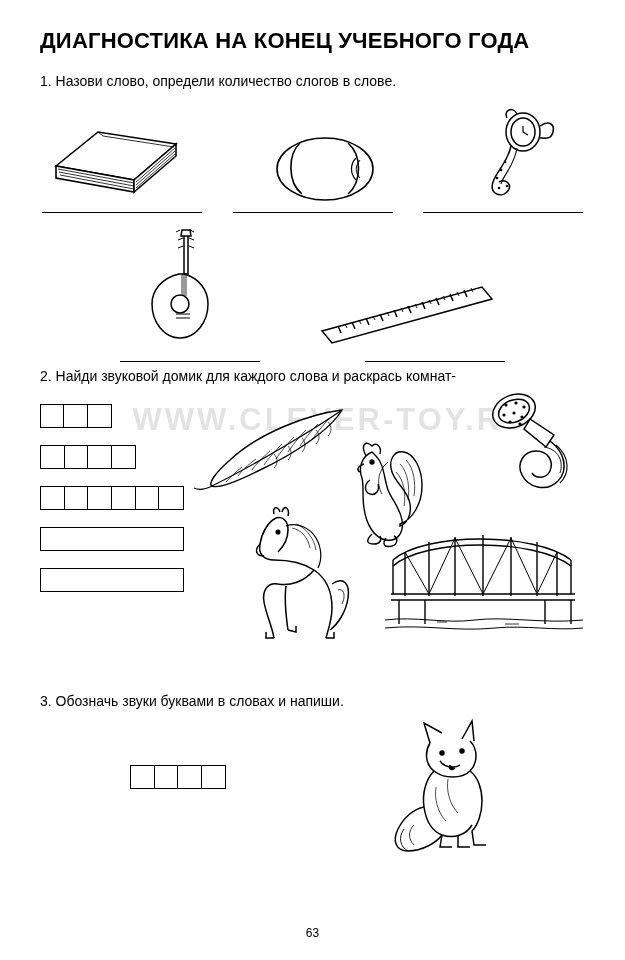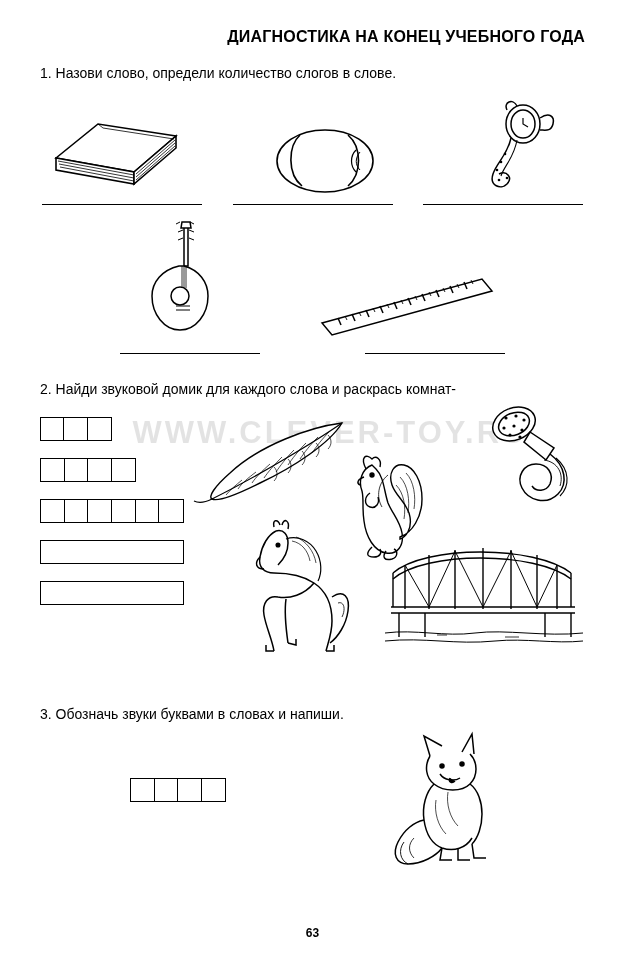--- a/index.html
+++ b/index.html
@@ -16,22 +16,22 @@
     overflow: hidden;
   }
   .page {
     position: relative;
     width: 625px;
     height: 960px;
     box-sizing: border-box;
     padding: 18px 40px 0 40px;
   }
   .title {
-    text-align: right;
-    font-size: 16px;
+    text-align: left;
+    font-size: 22px;
     font-weight: bold;
     letter-spacing: 0.2px;
     margin: 10px 0 18px 0;
     font-family: "Liberation Sans", sans-serif;
   }
   .task {
     font-size: 14px;
     line-height: 1.35;
     text-align: justify;
     margin: 0 0 6px 0;
@@ -118,21 +118,20 @@
 
   .art { position: absolute; }
 
   .page-number {
     position: absolute;
     bottom: 20px;
     left: 0;
     width: 625px;
     text-align: center;
     font-size: 12px;
-    font-weight: bold;
   }
 
   svg { display: block; }
 </style>
 </head>
 <body>
 
 <div class="page">
 
   <div class="title">ДИАГНОСТИКА НА КОНЕЦ УЧЕБНОГО ГОДА</div>
@@ -245,21 +244,21 @@
         </g>
       </svg>
     </div>
   </div>
 
   <div class="s2-lines">
     <div class="line"></div>
     <div class="line"></div>
   </div>
 
-  <div class="task" style="margin-top:26px">
+  <div class="task" style="margin-top:5px">
     <div>2. Найди звуковой домик для каждого слова и раскрась комнат-</div>
   </div>
 
   <div class="s2-block">
 
     <div class="watermark">WWW.CLEVER-TOY.RU</div>
 
     <div class="schemes-col">
       <div class="scheme" style="width:72px">
         <div class="cell" style="width:24px"></div>

